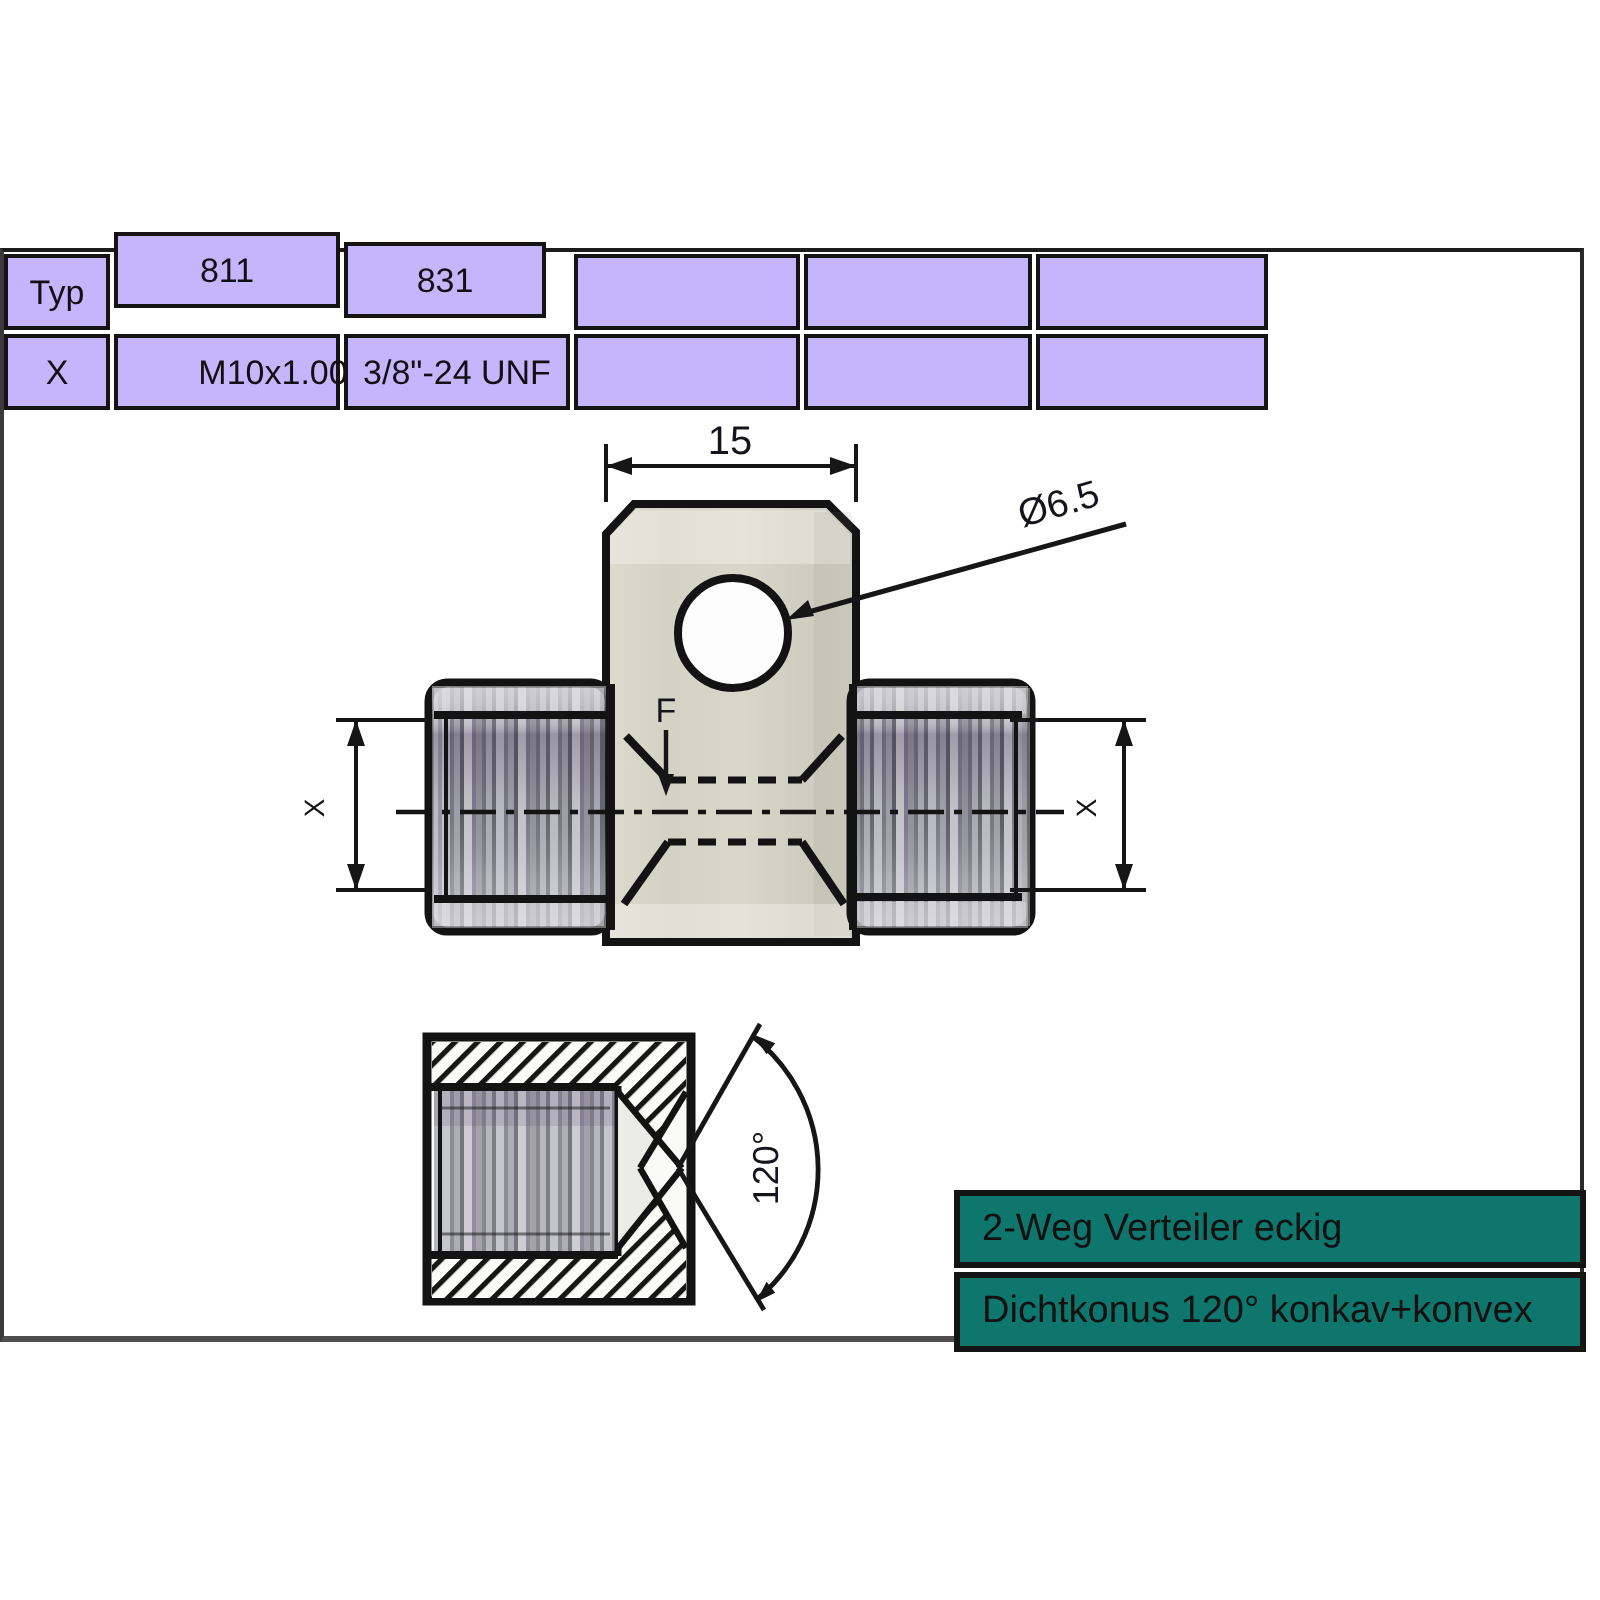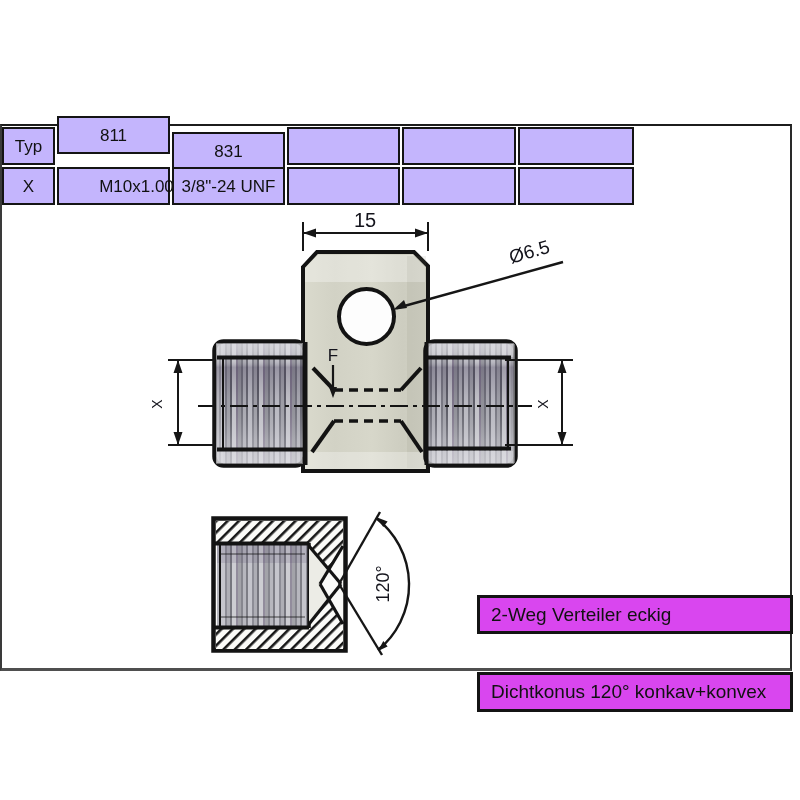--- a/index.html
+++ b/index.html
@@ -1,45 +1,45 @@
 <!DOCTYPE html>
 <html><head>
 <meta charset="utf-8">
 <style>
   html,body{margin:0;padding:0;background:#fff;}
   body{width:800px;height:800px;position:relative;font-family:"Liberation Sans",sans-serif;color:#111;overflow:hidden;}
   .frame{position:absolute;left:0;top:124px;width:792px;height:547px;border-top:2px solid #1c1c1c;border-left:2px solid #3a3a3a;border-right:2px solid #2a2a2a;border-bottom:3px solid #4f4f4f;box-sizing:border-box;background:#fff;}
   .cell{position:absolute;border:2px solid #141414;background:#c4b5fd;box-sizing:border-box;display:flex;align-items:center;justify-content:center;font-size:17px;line-height:1;white-space:nowrap;}
-  .tb{position:absolute;border:3px solid #141414;background:#d946ef;box-sizing:border-box;display:flex;align-items:center;padding-left:11px;font-size:19px;white-space:nowrap;}
+  .tb{position:absolute;border:3px solid #141414;background:#0f766e;box-sizing:border-box;display:flex;align-items:center;padding-left:11px;font-size:19px;white-space:nowrap;}
   svg{position:absolute;left:0;top:0;}
   svg text{font-family:"Liberation Sans",sans-serif;fill:#14141c;}
 </style>
 </head>
 <body>
 
 <div class="frame"></div>
 
 <div>
   <div class="cell" style="left:2px;top:127px;width:53px;height:38px;">Typ</div>
   <div class="cell" style="left:57px;top:116px;width:113px;height:38px;">811</div>
-  <div class="cell" style="left:172px;top:132px;width:113px;height:38px;">831</div>
+  <div class="cell" style="left:172px;top:121px;width:101px;height:38px;">831</div>
   <div class="cell" style="left:287px;top:127px;width:113px;height:38px;"></div>
   <div class="cell" style="left:402px;top:127px;width:114px;height:38px;"></div>
   <div class="cell" style="left:518px;top:127px;width:116px;height:38px;"></div>
   <div class="cell" style="left:2px;top:167px;width:53px;height:38px;">X</div>
   <div class="cell" style="left:57px;top:167px;width:113px;height:38px;padding-left:46px;">M10x1.00</div>
   <div class="cell" style="left:172px;top:167px;width:113px;height:38px;">3/8"-24 UNF</div>
   <div class="cell" style="left:287px;top:167px;width:113px;height:38px;"></div>
   <div class="cell" style="left:402px;top:167px;width:114px;height:38px;"></div>
   <div class="cell" style="left:518px;top:167px;width:116px;height:38px;"></div>
 </div>
 
 <div>
   <div class="tb" style="left:477px;top:595px;width:316px;height:39px;">2-Weg Verteiler eckig</div>
-  <div class="tb" style="left:477px;top:636px;width:316px;height:40px;margin-top:36px;">Dichtkonus 120° konkav+konvex</div>
+  <div class="tb" style="left:477px;top:636px;width:316px;height:40px;">Dichtkonus 120° konkav+konvex</div>
 </div>
 
 <svg width="800" height="800" viewBox="0 0 800 800">
   <defs>
     <pattern id="threads" width="27" height="8" patternUnits="userSpaceOnUse">
       <rect width="27" height="8" fill="#8f8f99"></rect>
       <rect x="0" width="3" height="8" fill="#a8a8b0"></rect>
       <rect x="3" width="2" height="8" fill="#62626c"></rect>
       <rect x="5" width="4" height="8" fill="#b9b9c1"></rect>
       <rect x="9" width="2" height="8" fill="#75757f"></rect>

